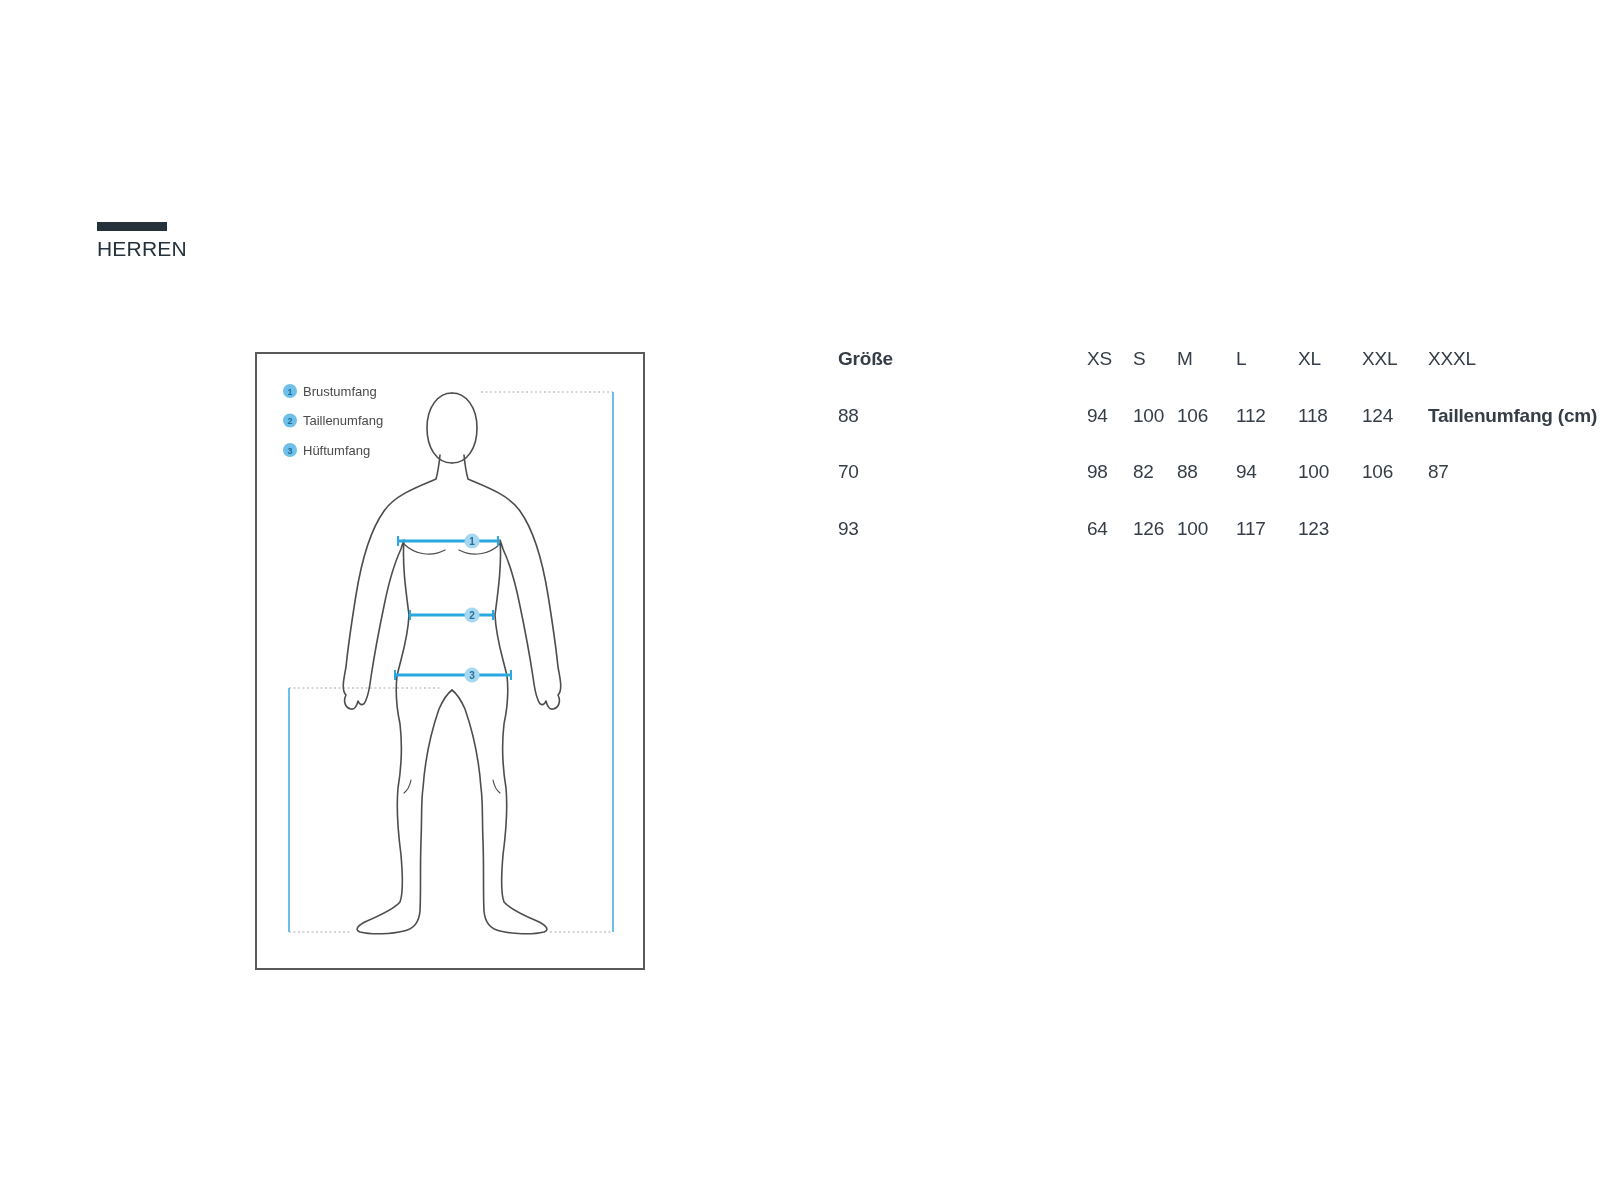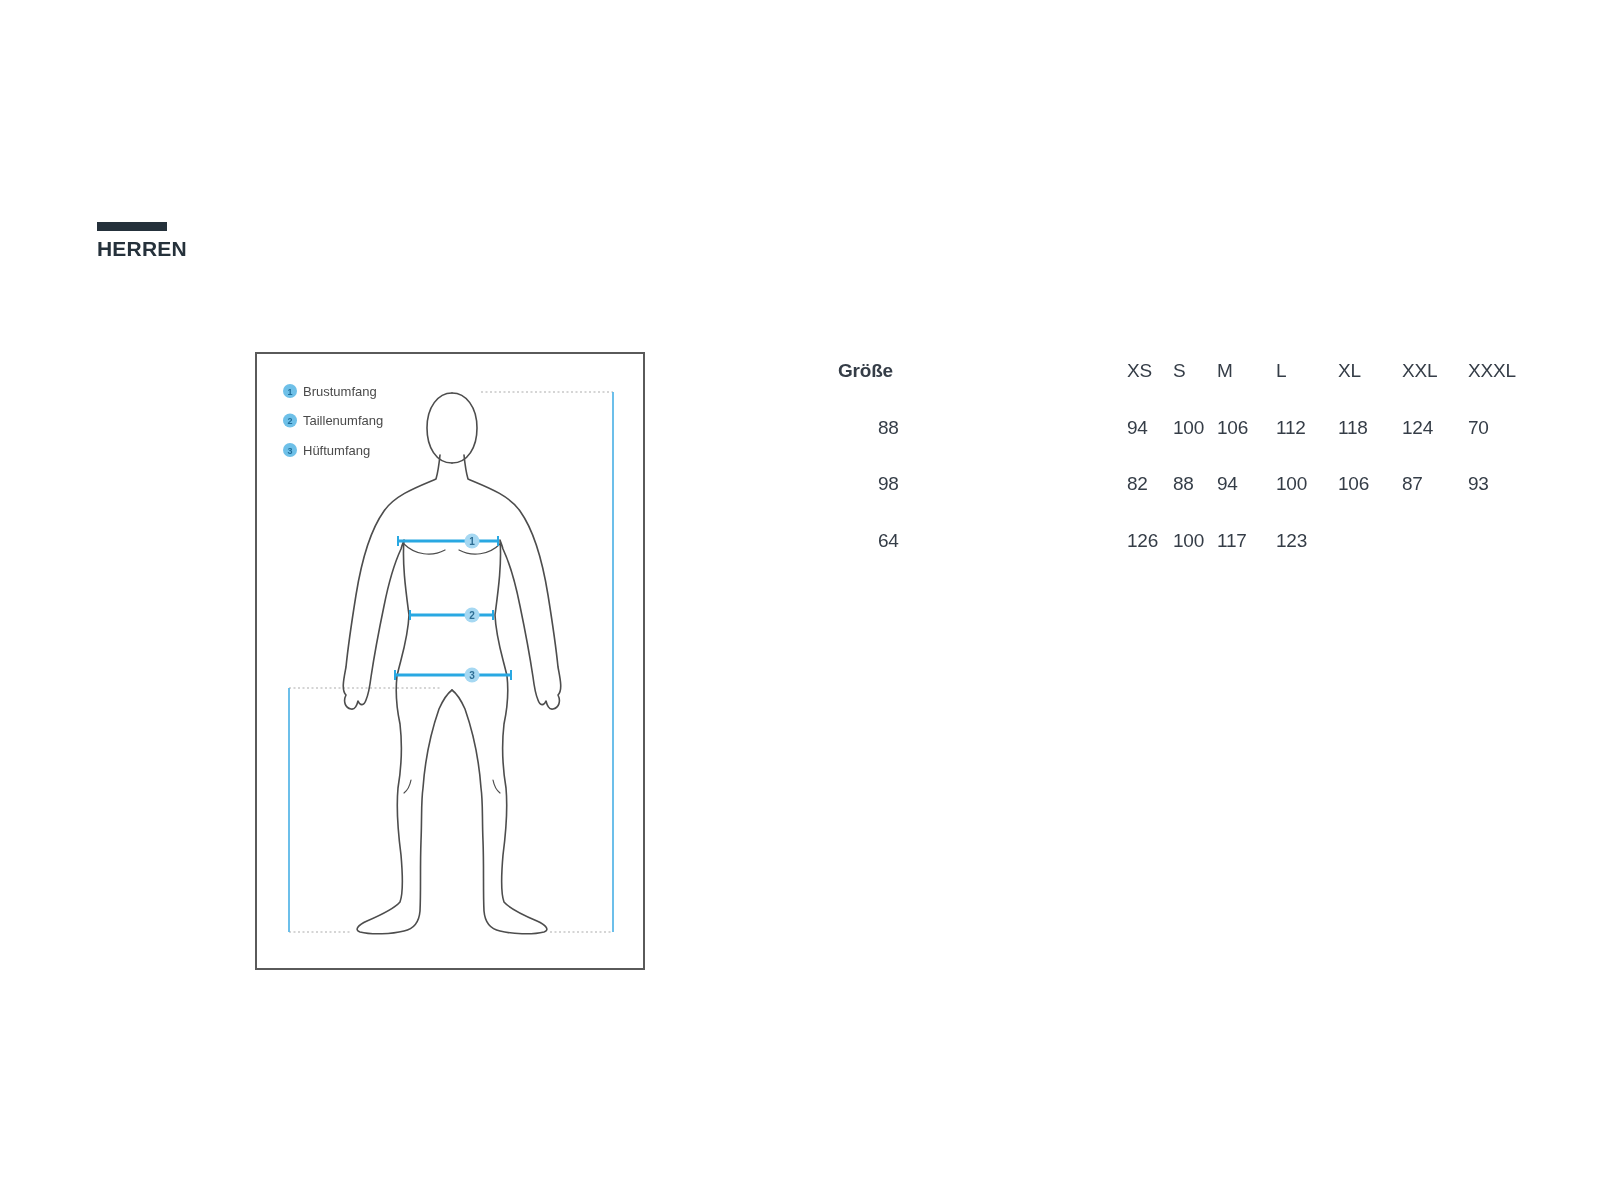--- a/index.html
+++ b/index.html
@@ -2,42 +2,42 @@
 <html><head>
 <meta charset="utf-8">
 <style>
   * { margin: 0; padding: 0; box-sizing: border-box; }
   html, body { width: 1600px; height: 1200px; background: #ffffff; overflow: hidden; }
   body { font-family: "Liberation Sans", sans-serif; color: #353d47; position: relative; }
 
   
   .section-header { position: absolute; left: 97px; top: 222px; }
   .accent-bar { width: 70px; height: 9px; background: #25313b; margin-bottom: 7px; }
-  .section-title { font-size: 21px; font-weight: 700; color: #25313b; letter-spacing: 0.2px; line-height: 22px; }
+  .section-title { font-size: 21px; font-weight: 400; color: #25313b; letter-spacing: 0.2px; line-height: 22px; }
 
   
   .diagram { position: absolute; left: 255px; top: 352px; width: 390px; height: 618px; }
   .diagram svg { display: block; width: 390px; height: 618px; }
   .diagram text { font-family: "Liberation Sans", sans-serif; }
   .legend-label { font-size: 13px; fill: #4a4a4a; }
   .legend-num { font-size: 9px; font-weight: 700; fill: #1f6d99; text-anchor: middle; }
   .badge-num { font-size: 10px; font-weight: 700; fill: #2e6e94; text-anchor: middle; }
 
   
   .size-table {
-    position: absolute; left: 838px; top: 360px;
+    position: absolute; left: 838px; top: 348px;
     display: grid;
     grid-template-columns: 249px 46px 44px 59px 62px 64px 66px auto;
     grid-auto-rows: 56.5px;
     font-size: 19px; line-height: 21px;
     letter-spacing: -0.2px;
     color: #353d47;
   }
   .size-table .hdr, .size-table .row-label { font-weight: 700; }
-  .size-table .cell { font-weight: 400; margin-left: 40px; }
+  .size-table .cell { font-weight: 400; }
 </style>
 </head>
 <body>
 
 <div class="section-header">
   <div class="accent-bar"></div>
   <div class="section-title">HERREN</div>
 </div>
 
 <div class="diagram">
@@ -155,20 +155,21 @@
   <div class="cell hdr-size">XXXL</div>
 
   <div class="cell">88</div>
   <div class="cell">94</div>
   <div class="cell">100</div>
   <div class="cell">106</div>
   <div class="cell">112</div>
   <div class="cell">118</div>
   <div class="cell">124</div>
 
+  <div class="row-label">Taillenumfang (cm)</div>
   <div class="cell">70</div>
   <div class="cell">98</div>
   <div class="cell">82</div>
   <div class="cell">88</div>
   <div class="cell">94</div>
   <div class="cell">100</div>
   <div class="cell">106</div>
 
   <div class="cell">87</div>
   <div class="cell">93</div>

